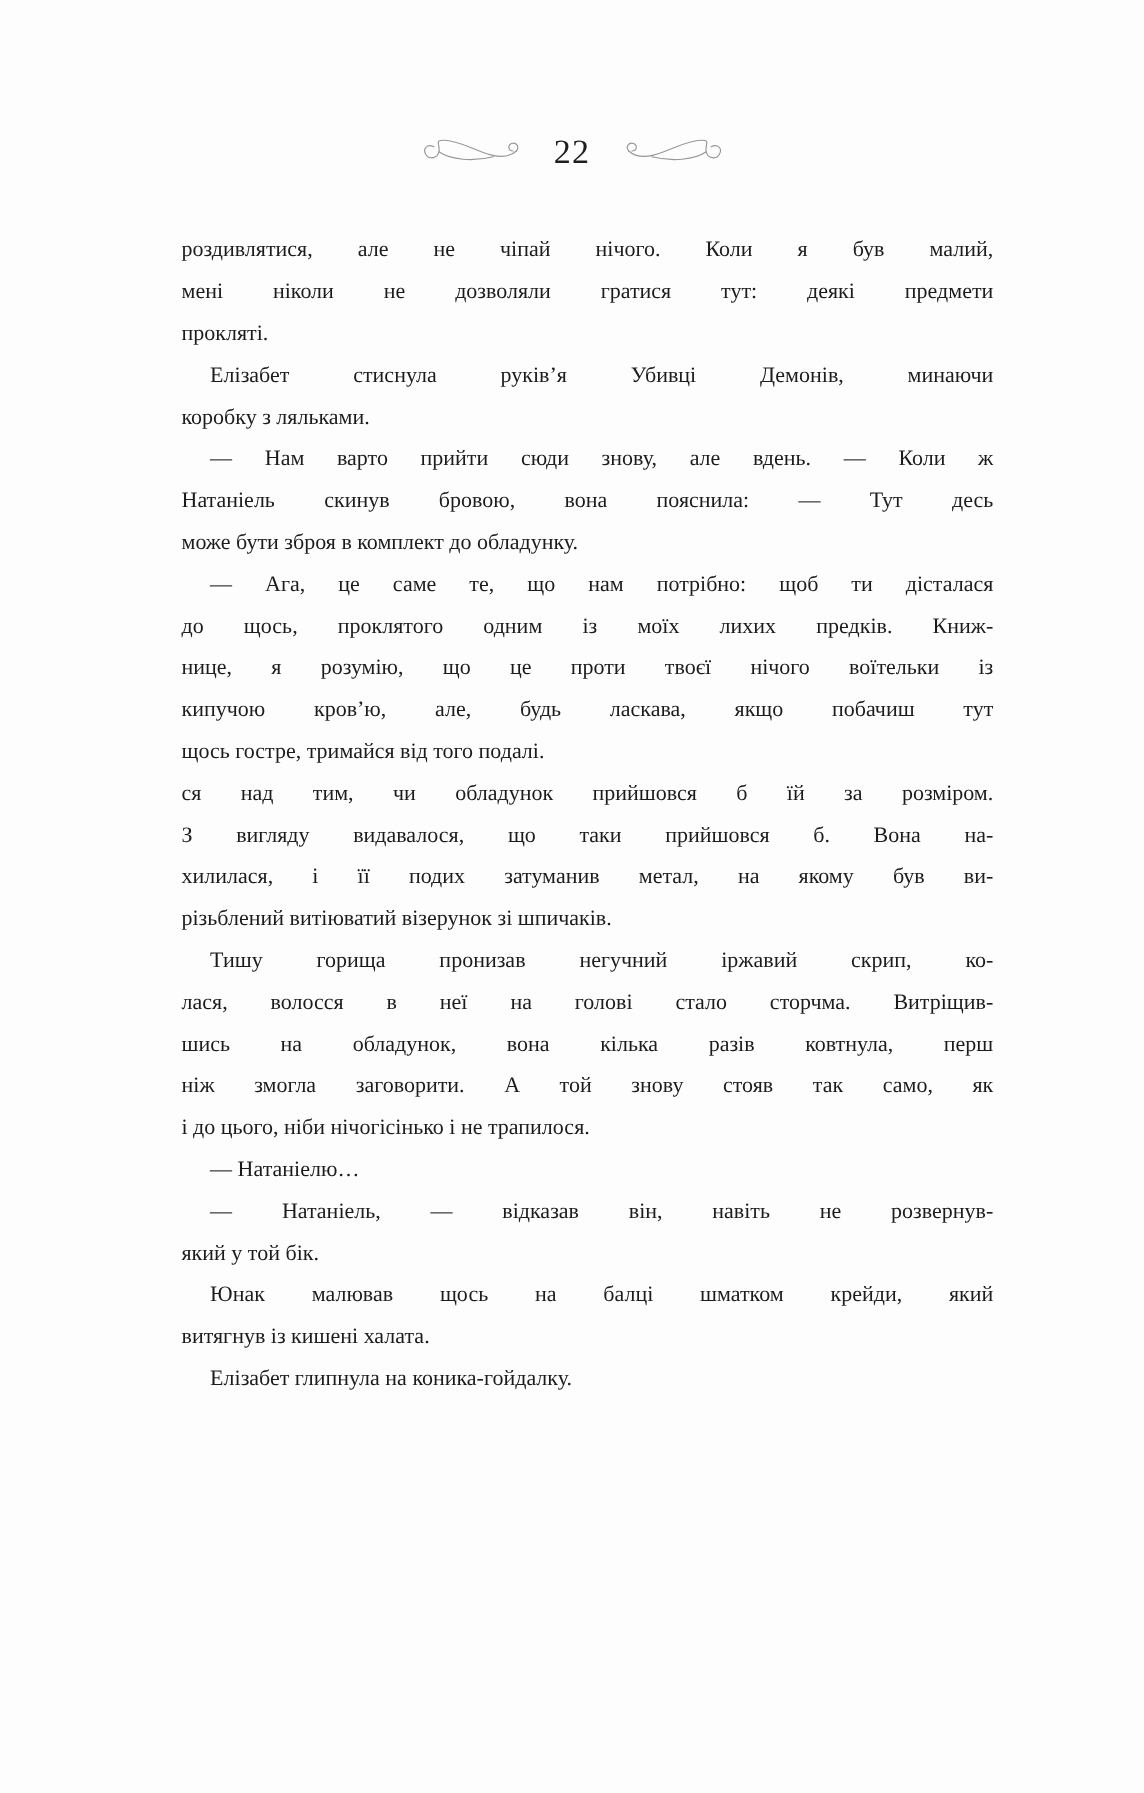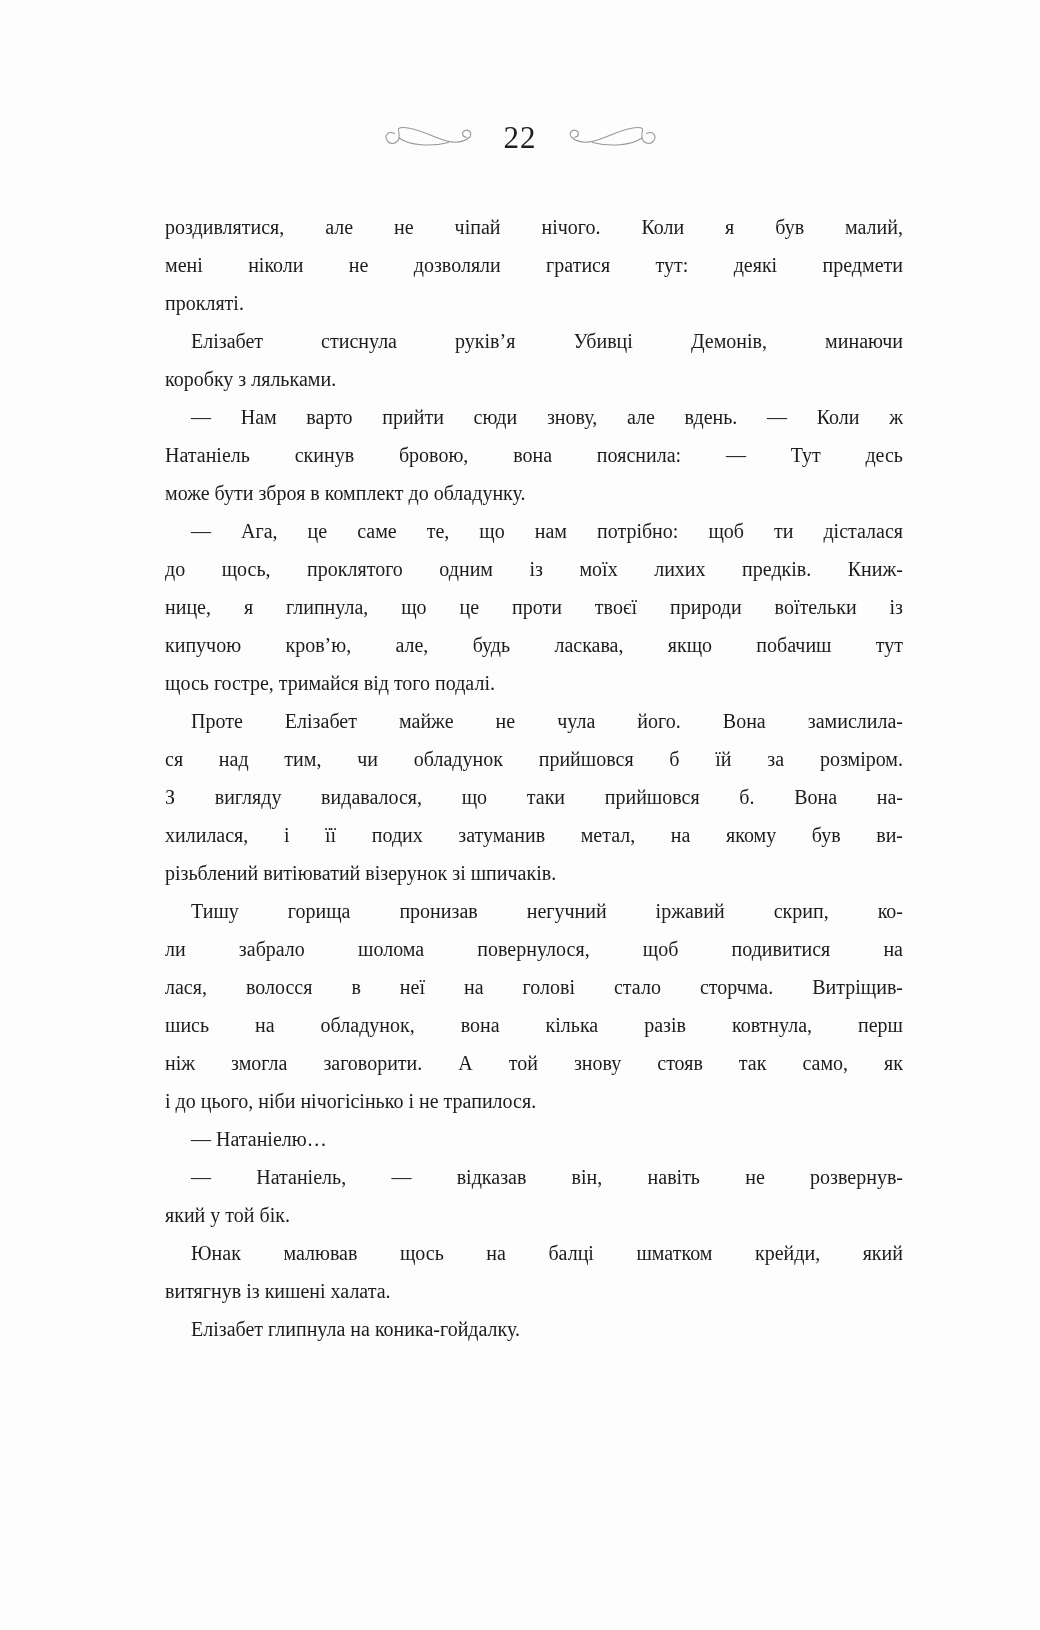--- a/index.html
+++ b/index.html
@@ -97,34 +97,32 @@
         <div class="line last">коробку з ляльками.</div>
       </div>
       <div class="para">
         <div class="line indent">— Нам варто прийти сюди знову, але вдень. — Коли ж</div>
         <div class="line">Натаніель скинув бровою, вона пояснила: — Тут десь</div>
         <div class="line last">може бути зброя в комплект до обладунку.</div>
       </div>
       <div class="para">
         <div class="line indent">— Ага, це саме те, що нам потрібно: щоб ти дісталася</div>
         <div class="line">до щось, проклятого одним із моїх лихих предків. Книж-</div>
-        <div class="line">нице, я глипнула, що це проти твоєї природи воїтельки із</div>
+        <div class="line">нице, я розумію, що це проти твоєї нічого воїтельки із</div>
         <div class="line">кипучою кров’ю, але, будь ласкава, якщо побачиш тут</div>
         <div class="line last">щось гостре, тримайся від того подалі.</div>
       </div>
       <div class="para">
-        <div class="line indent">Проте Елізабет майже не чула його. Вона замислила-</div>
         <div class="line">ся над тим, чи обладунок прийшовся б їй за розміром.</div>
         <div class="line">З вигляду видавалося, що таки прийшовся б. Вона на-</div>
         <div class="line">хилилася, і її подих затуманив метал, на якому був ви-</div>
         <div class="line last">різьблений витіюватий візерунок зі шпичаків.</div>
       </div>
       <div class="para">
         <div class="line indent">Тишу горища пронизав негучний іржавий скрип, ко-</div>
-        <div class="line">ли забрало шолома повернулося, щоб подивитися на</div>
         <div class="line">лася, волосся в неї на голові стало сторчма. Витріщив-</div>
         <div class="line">шись на обладунок, вона кілька разів ковтнула, перш</div>
         <div class="line">ніж змогла заговорити. А той знову стояв так само, як</div>
         <div class="line last">і до цього, ніби нічогісінько і не трапилося.</div>
       </div>
       <div class="para">
         <div class="line last indent">— Натаніелю…</div>
       </div>
       <div class="para">
         <div class="line indent">— Натаніель, — відказав він, навіть не розвернув-</div>

